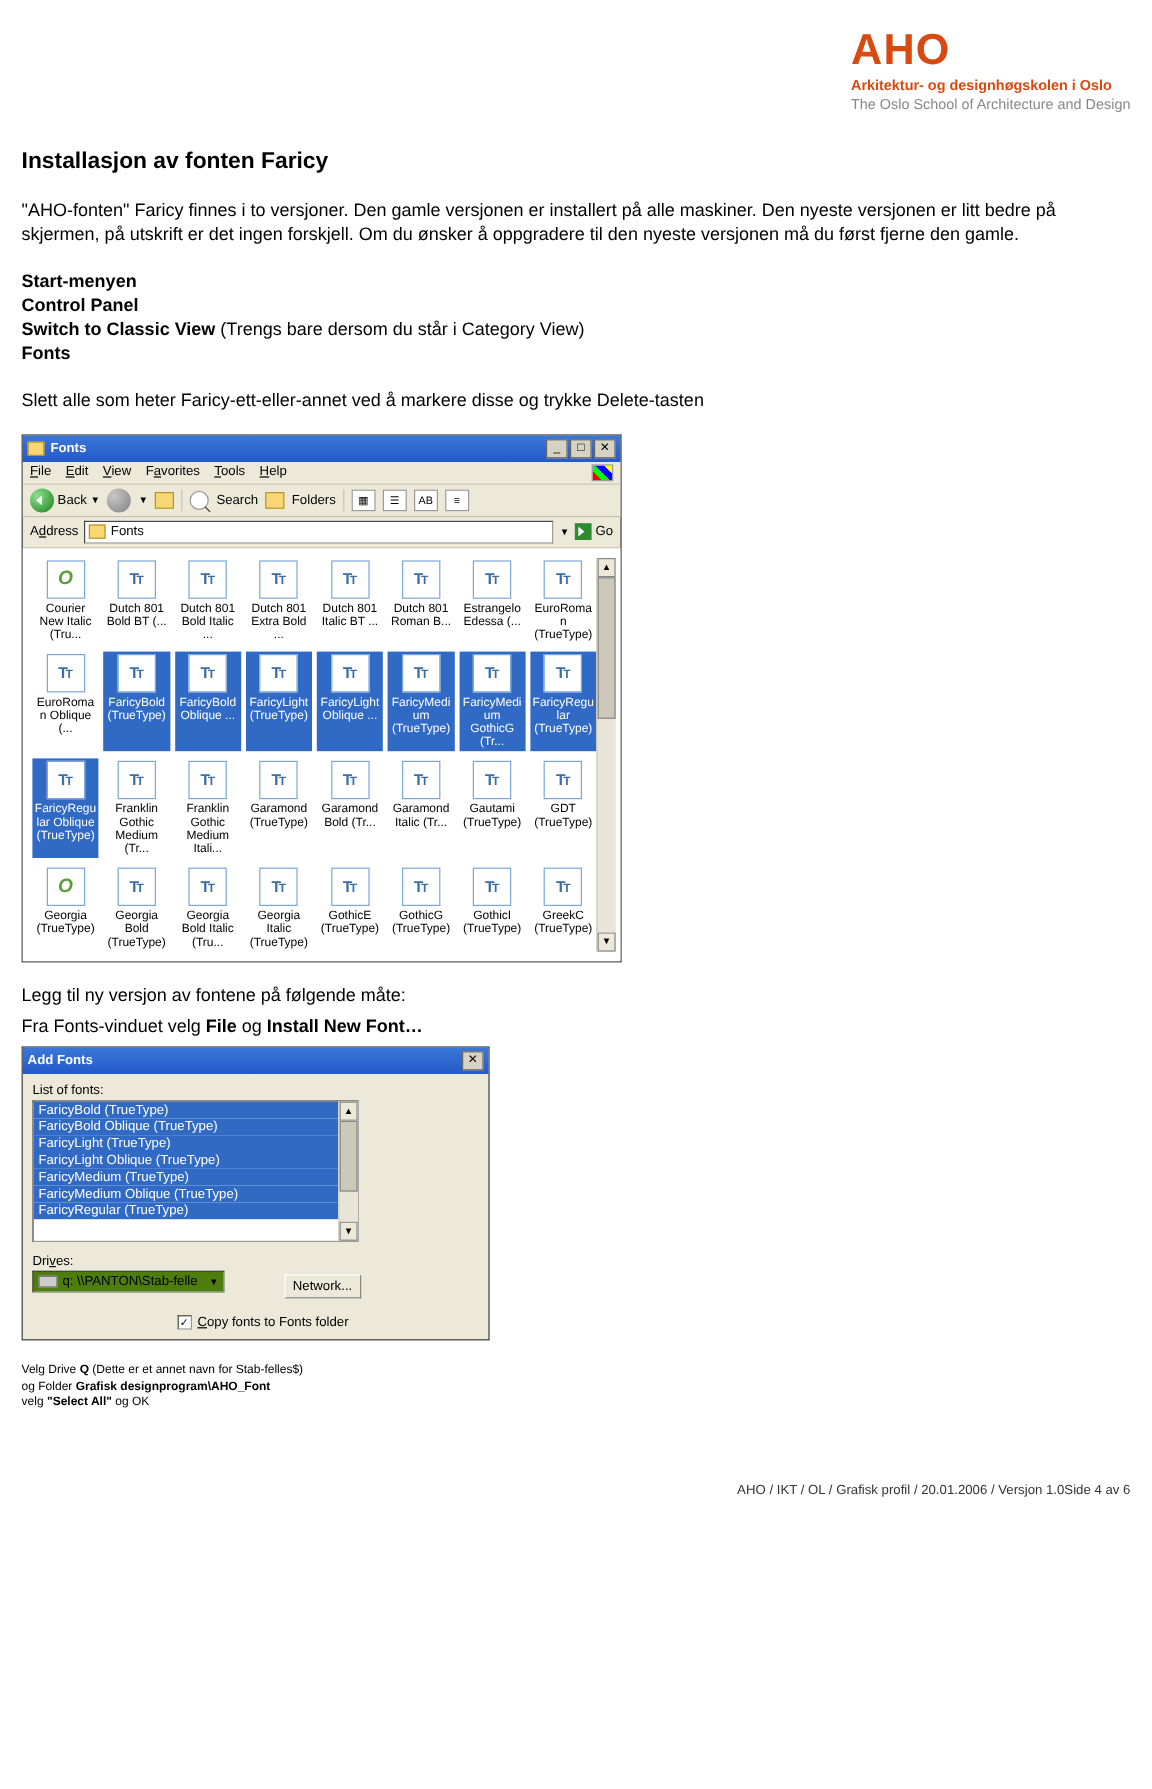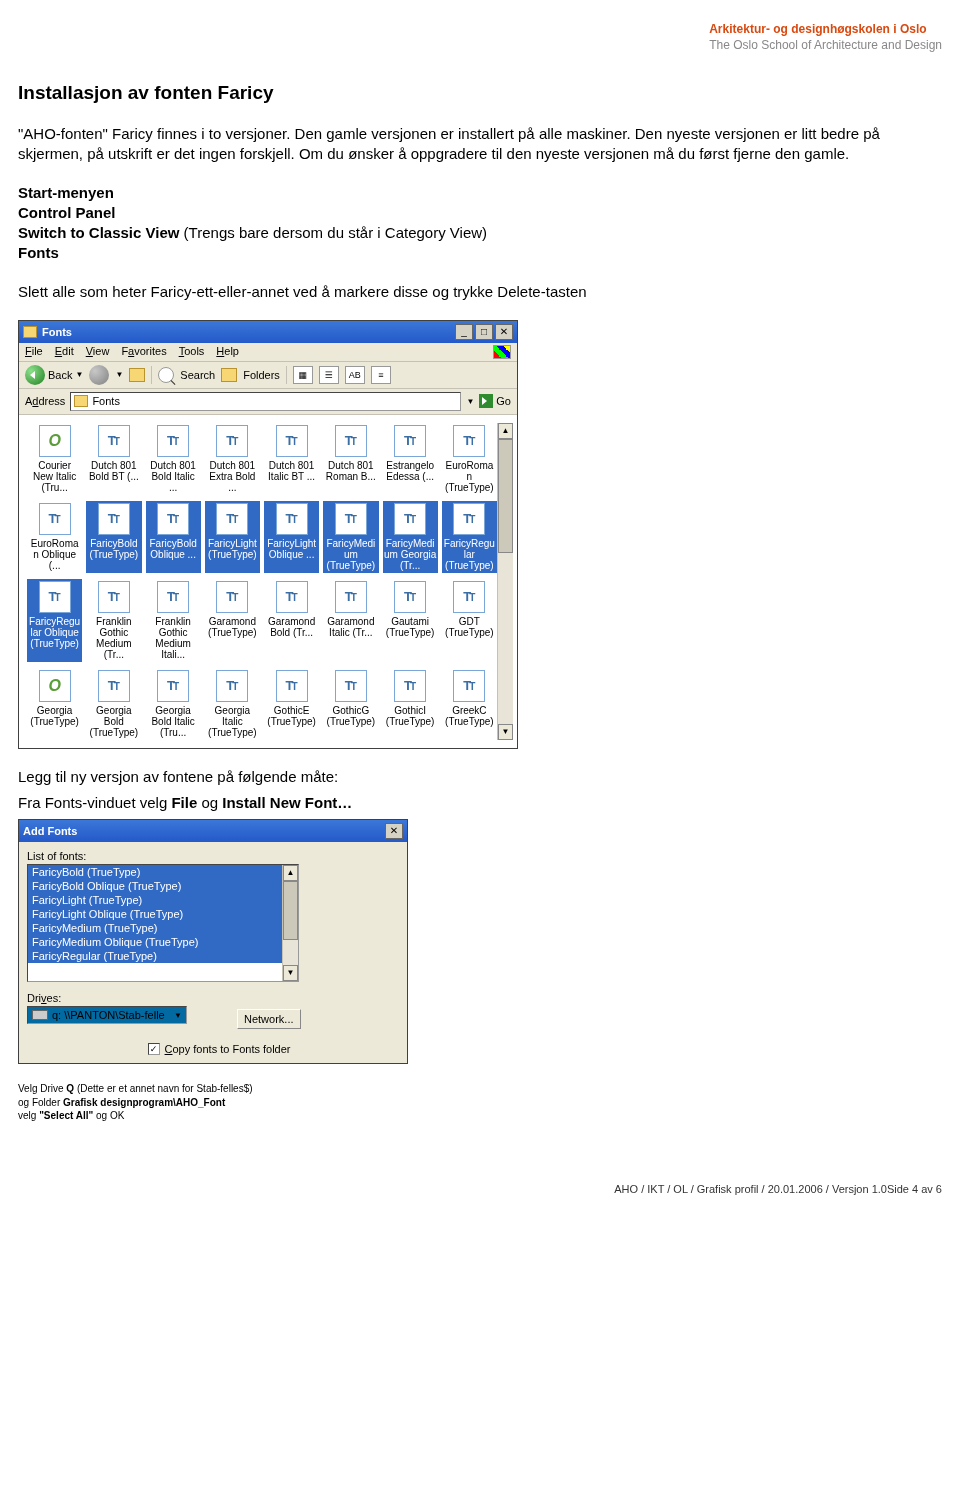--- a/index.html
+++ b/index.html
@@ -97,34 +97,35 @@
   .win-button { background:#ece9d8; border:1px solid #888; border-top-color:#fff; border-left-color:#fff; padding:3px 6px; font-size:11px; cursor:pointer; text-align:center;}
   .win-button.default { border:2px solid #000; padding:2px 5px;}
   .af-bottom { grid-column:1/3; display:grid; grid-template-columns: 200px 1fr 90px; gap:10px; align-items:start; margin-top:4px;}
   .af-folders-list { background:#fff; border:1px inset #999; height:88px; padding:2px; }
   .folder-row { display:flex; align-items:center; gap:3px; padding:0 2px; cursor:pointer;}
   .folder-row.indent1 { padding-left:12px;}
   .folder-row.indent2 { padding-left:24px;}
   .open-folder { width:14px;height:11px;background:#f7d774;border:1px solid #b9932e;position:relative;}
   .open-folder::before{content:'';position:absolute;top:-3px;left:0;width:7px;height:3px;background:#f7d774;border:1px solid #b9932e;border-bottom:none;}
   .drive-ico { width:16px;height:10px;background:#ccc;border:1px solid #666;}
-  .af-drives-select { background:#0369a1; border:1px inset #999; padding:2px 4px; width:160px; display:flex; align-items:center; gap:4px; cursor:pointer;}
+  .af-drives-select { background:#4d7c0f; border:1px inset #999; padding:2px 4px; width:160px; display:flex; align-items:center; gap:4px; cursor:pointer;}
   .af-drives-select .drop { margin-left:auto; font-size:8px;}
   .af-check { grid-column:1/3; display:flex;align-items:center;gap:5px; margin-top:4px; justify-content:flex-end; padding-right:10px;}
   .checkbox { width:12px;height:12px;background:#fff;border:1px inset #999;font-size:9px;line-height:10px;text-align:center;}
 
   .final-steps { font-family:Liberation Sans, sans-serif; font-size:10px; line-height:1.35; }
   .footer { display:flex; justify-content:flex-end; font-family:"Trebuchet MS", Arial, sans-serif; font-size:11px; color:#333; margin-top:60px;}
   .logo-square{ display:inline-block; width:9px;height:9px;background:#fff;margin-left:4px;vertical-align:top;transform:translateY(8px);}
 </style>
 </head>
 <body>
 
 <div class="header">
   <div class="logo-block">
+    <div class="logo-main"><span>AHO</span><span class="logo-square"></span></div>
     <div class="logo-sub">Arkitektur- og designhøgskolen i Oslo</div>
     <div class="logo-sub2">The Oslo School of Architecture and Design</div>
   </div>
 </div>
 
 <h1>Installasjon av fonten Faricy</h1>
 
 <p class="body-text">"AHO-fonten" Faricy finnes i to versjoner. Den gamle versjonen er installert på alle maskiner. Den nyeste versjonen er litt bedre på skjermen, på utskrift er det ingen forskjell. Om du ønsker å oppgradere til den nyeste versjonen må du først fjerne den gamle.</p>
 
 <div class="steps">
@@ -270,21 +271,21 @@
         <div class="font-item selected">
           <div class="font-icon">
             <span class="glyph tt">T<span style="font-size: 10px; margin-left: -2px;">T</span></span>
           </div>
           <div class="font-label">FaricyMedium (TrueType)</div>
         </div>
         <div class="font-item selected">
           <div class="font-icon">
             <span class="glyph tt">T<span style="font-size: 10px; margin-left: -2px;">T</span></span>
           </div>
-          <div class="font-label">FaricyMedium Georgia (Tr...</div>
+          <div class="font-label">FaricyMedium GothicG (Tr...</div>
         </div>
         <div class="font-item selected">
           <div class="font-icon">
             <span class="glyph tt">T<span style="font-size: 10px; margin-left: -2px;">T</span></span>
           </div>
           <div class="font-label">FaricyRegular (TrueType)</div>
         </div>
         <div class="font-item selected">
           <div class="font-icon">
             <span class="glyph tt">T<span style="font-size: 10px; margin-left: -2px;">T</span></span>

